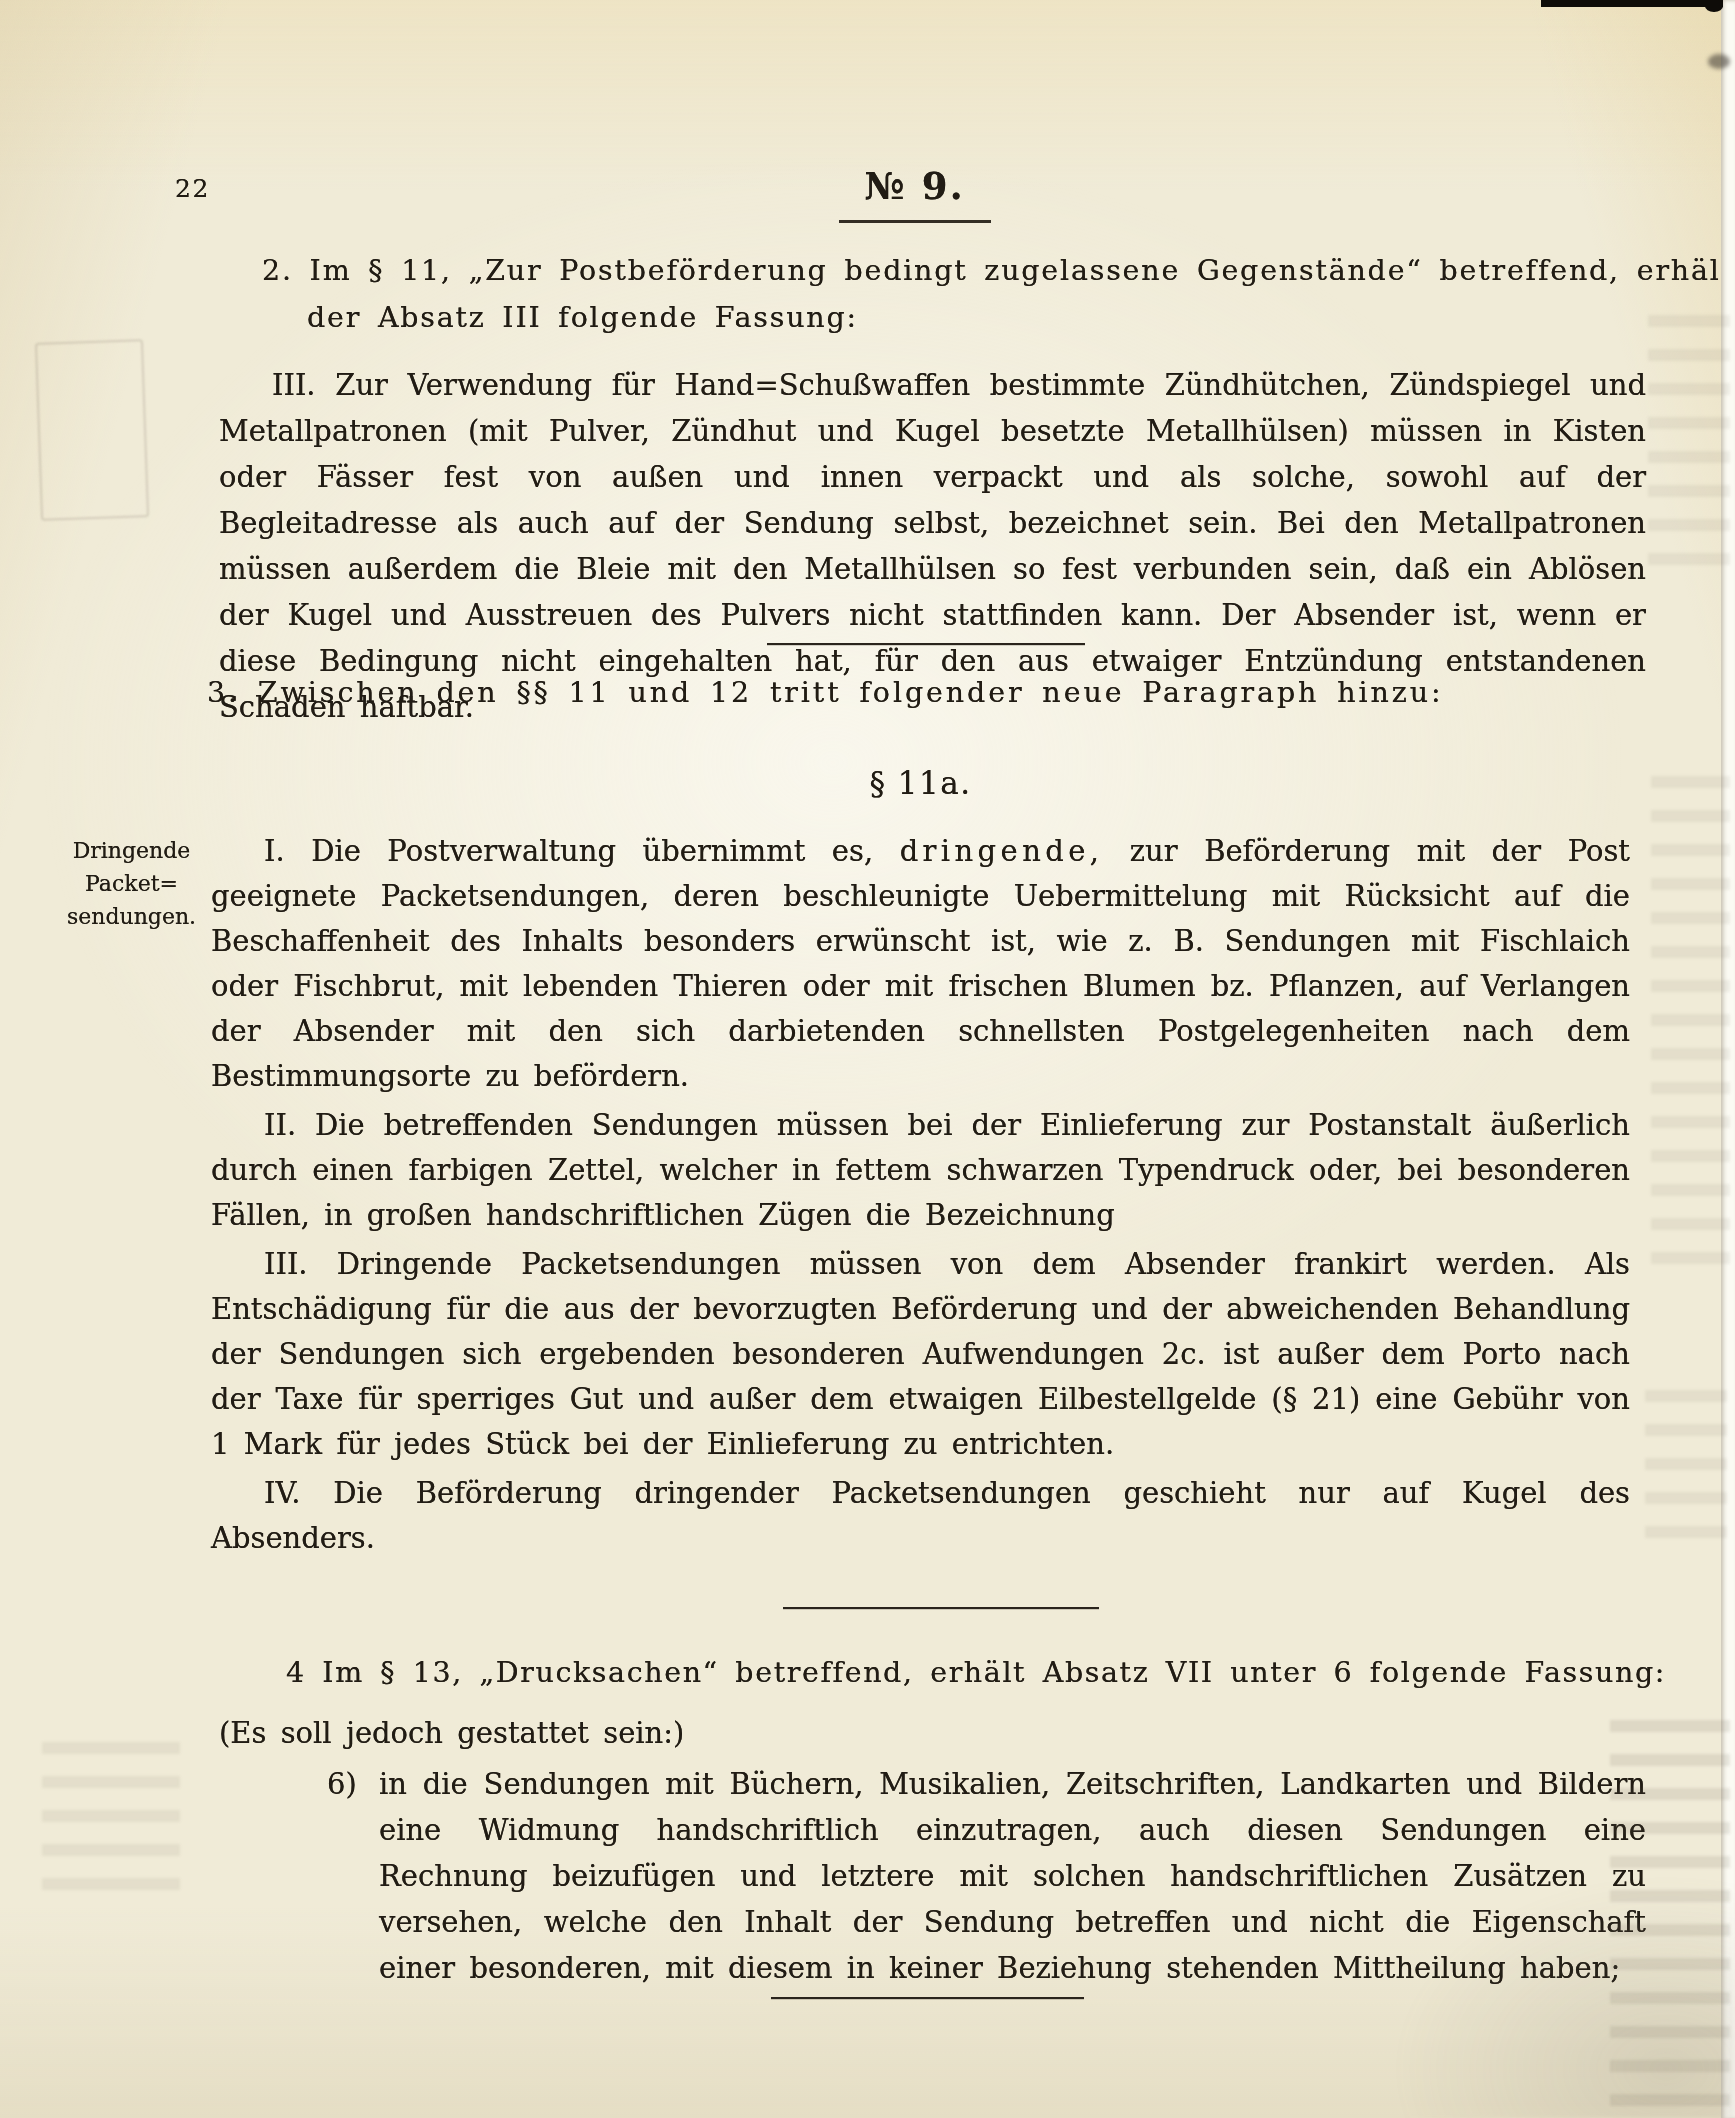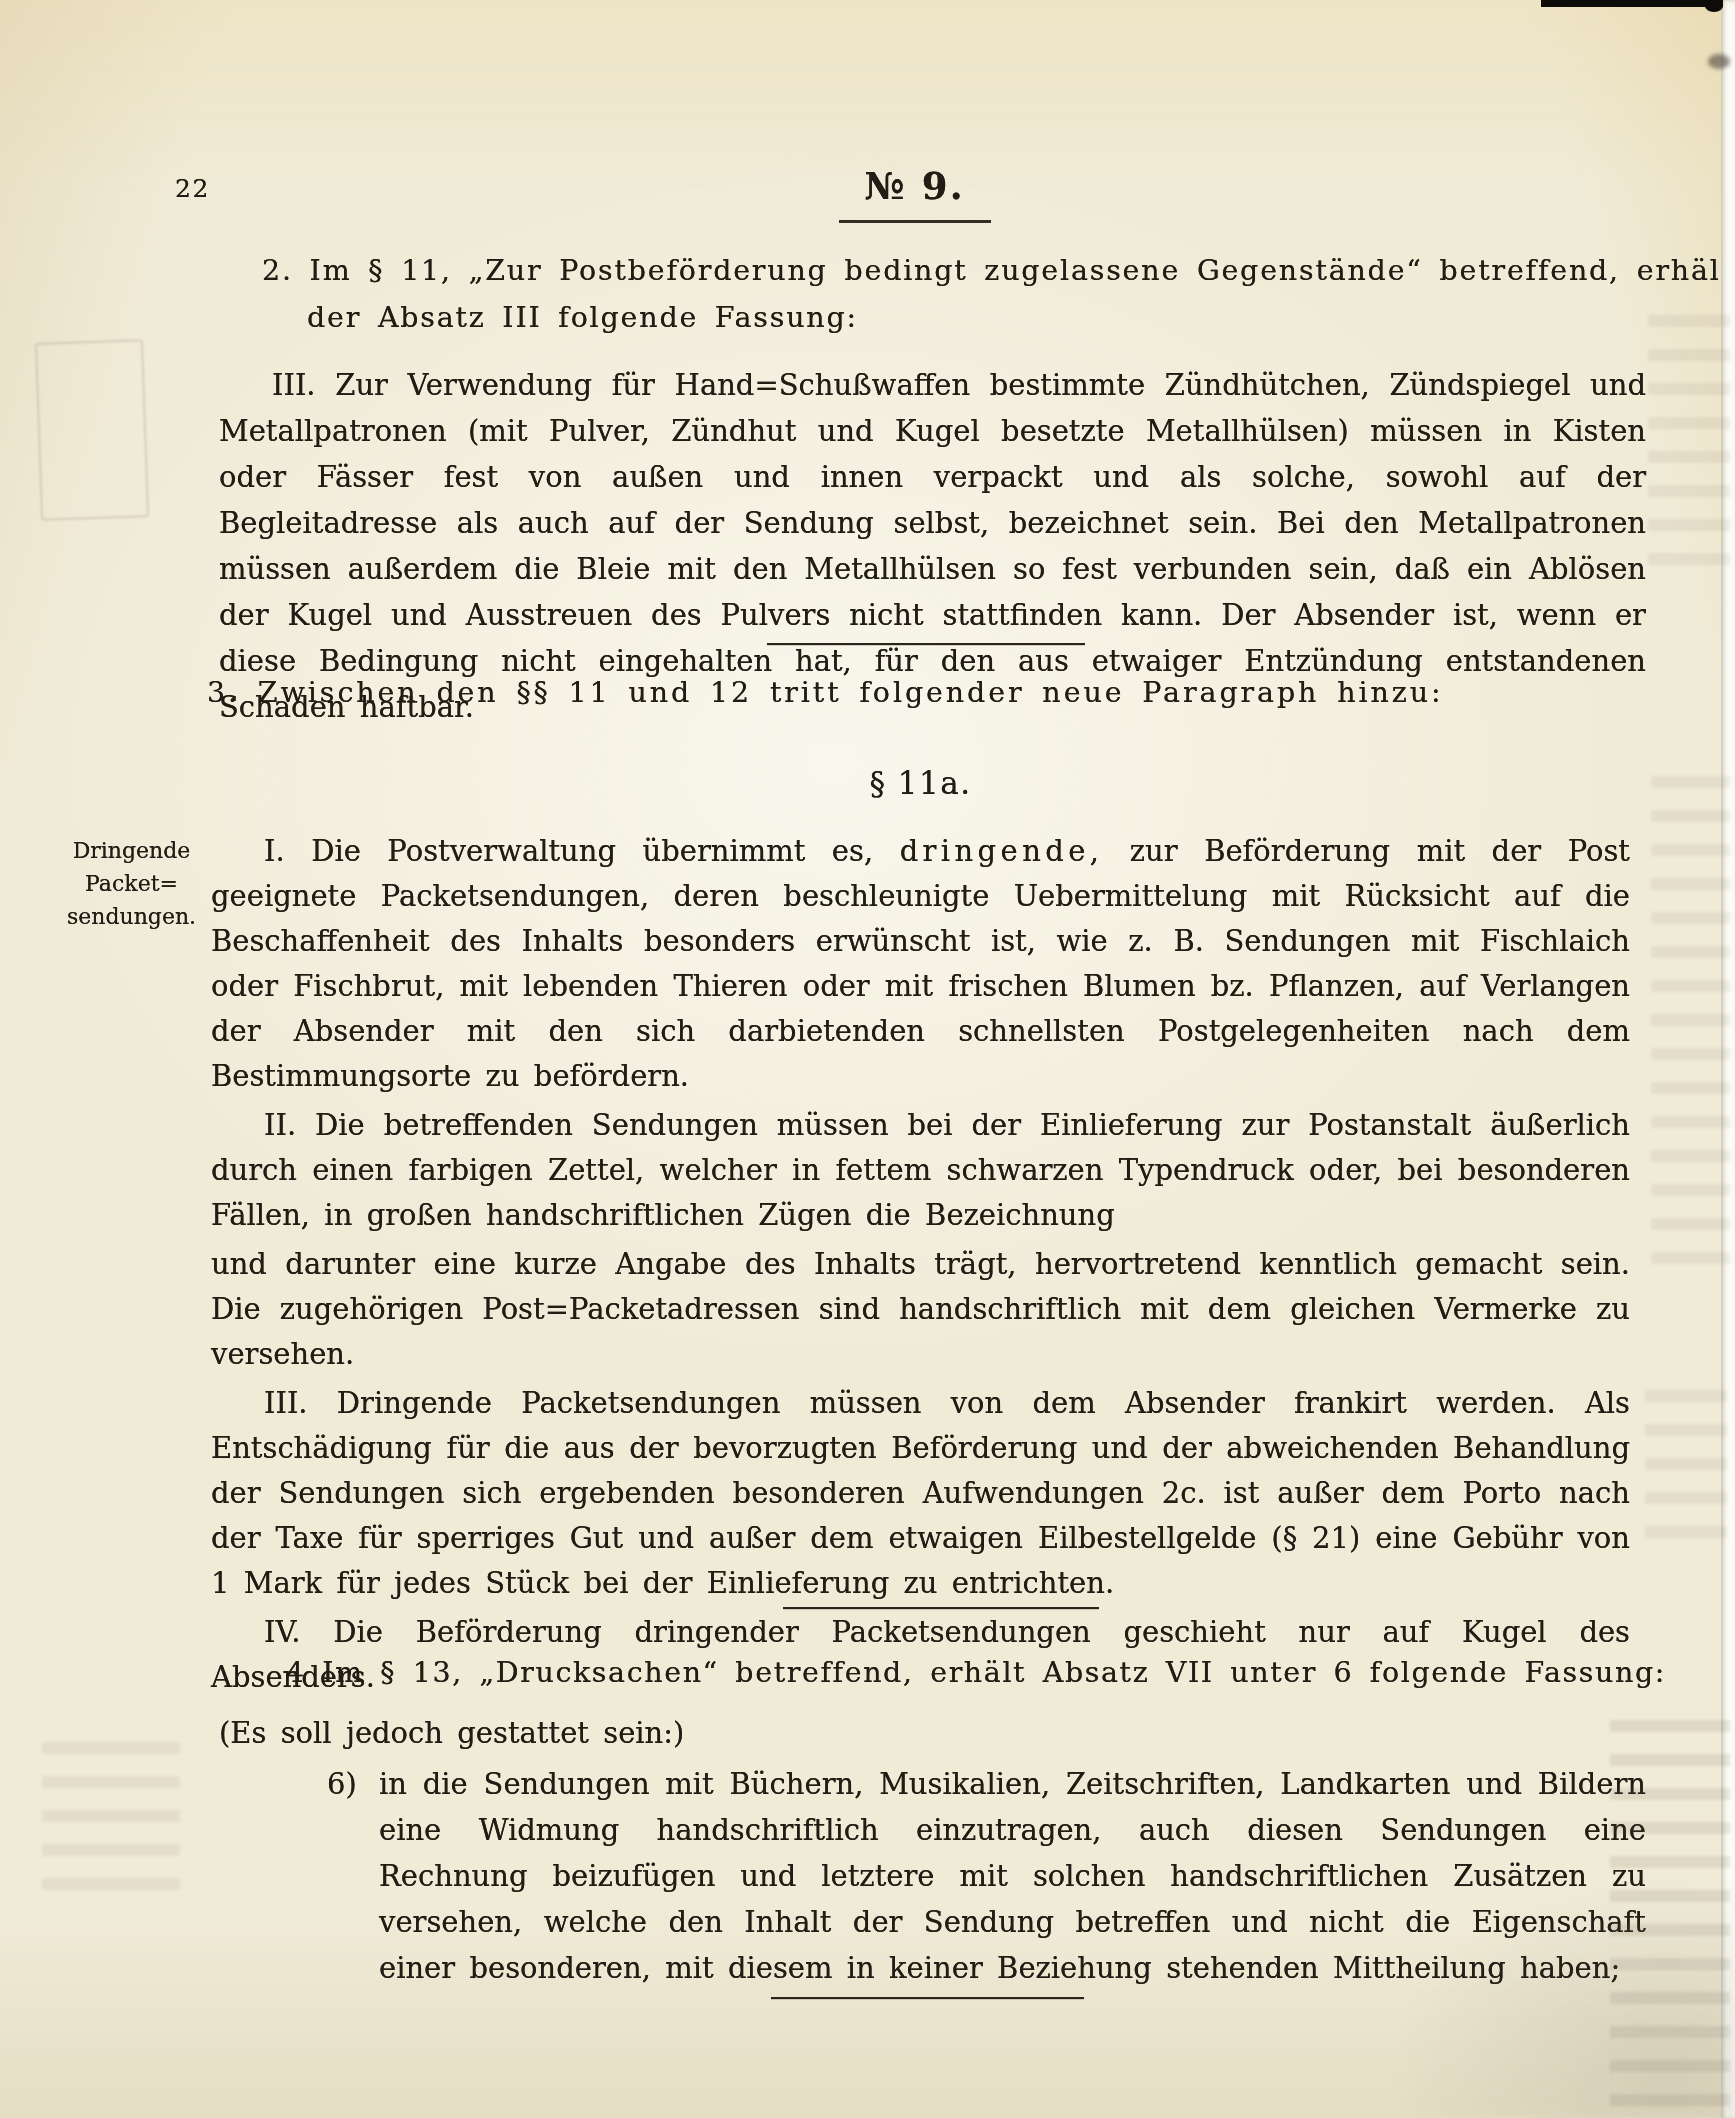--- a/index.html
+++ b/index.html
@@ -82,21 +82,20 @@
 
 <div class="abs ink" id="margin-note">
   <div>Dringende</div>
   <div>Packet=</div>
   <div>sendungen.</div>
 </div>
 
 <div class="abs col" id="sec3-body">
   <p class="indent ink"><span>I. Die Postverwaltung übernimmt es, </span><span class="gesperrt">dringende,</span><span> zur Beförderung mit der Post geeignete Packetsendungen, deren beschleunigte Uebermittelung mit Rücksicht auf die Beschaffenheit des Inhalts besonders erwünscht ist, wie z. B. Sendungen mit Fischlaich oder Fischbrut, mit lebenden Thieren oder mit frischen Blumen bz. Pflanzen, auf Verlangen der Absender mit den sich darbietenden schnellsten Postgelegenheiten nach dem Bestimmungsorte zu befördern.</span></p>
   <p class="indent ink">II. Die betreffenden Sendungen müssen bei der Einlieferung zur Postanstalt äußerlich durch einen farbigen Zettel, welcher in fettem schwarzen Typendruck oder, bei besonderen Fällen, in großen handschriftlichen Zügen die Bezeichnung</p>
-  <p class="ink">und darunter eine kurze Angabe des Inhalts trägt, hervortretend kenntlich gemacht sein. Die zugehörigen Post=Packetadressen sind handschriftlich mit dem gleichen Vermerke zu versehen.</p>
   <p class="indent ink">III. Dringende Packetsendungen müssen von dem Absender frankirt werden. Als Entschädigung für die aus der bevorzugten Beförderung und der abweichenden Behandlung der Sendungen sich ergebenden besonderen Aufwendungen 2c. ist außer dem Porto nach der Taxe für sperriges Gut und außer dem etwaigen Eilbestellgelde (§ 21) eine Gebühr von 1 Mark für jedes Stück bei der Einlieferung zu entrichten.</p>
   <p class="indent ink">IV. Die Beförderung dringender Packetsendungen geschieht nur auf Kugel des Absenders.</p>
 </div>
 
 <div class="abs divider" id="divider-2"></div>
 
 <div class="abs col heading ink" id="sec4-heading">4 Im § 13, „Drucksachen“ betreffend, erhält Absatz VII unter 6 folgende Fassung:</div>
 <p class="abs col bodytext ink" id="sec4-intro">(Es soll jedoch gestattet sein:)</p>
 <div class="abs col bodytext ink" id="sec4-item">
   <span id="item6-label">6)</span>

